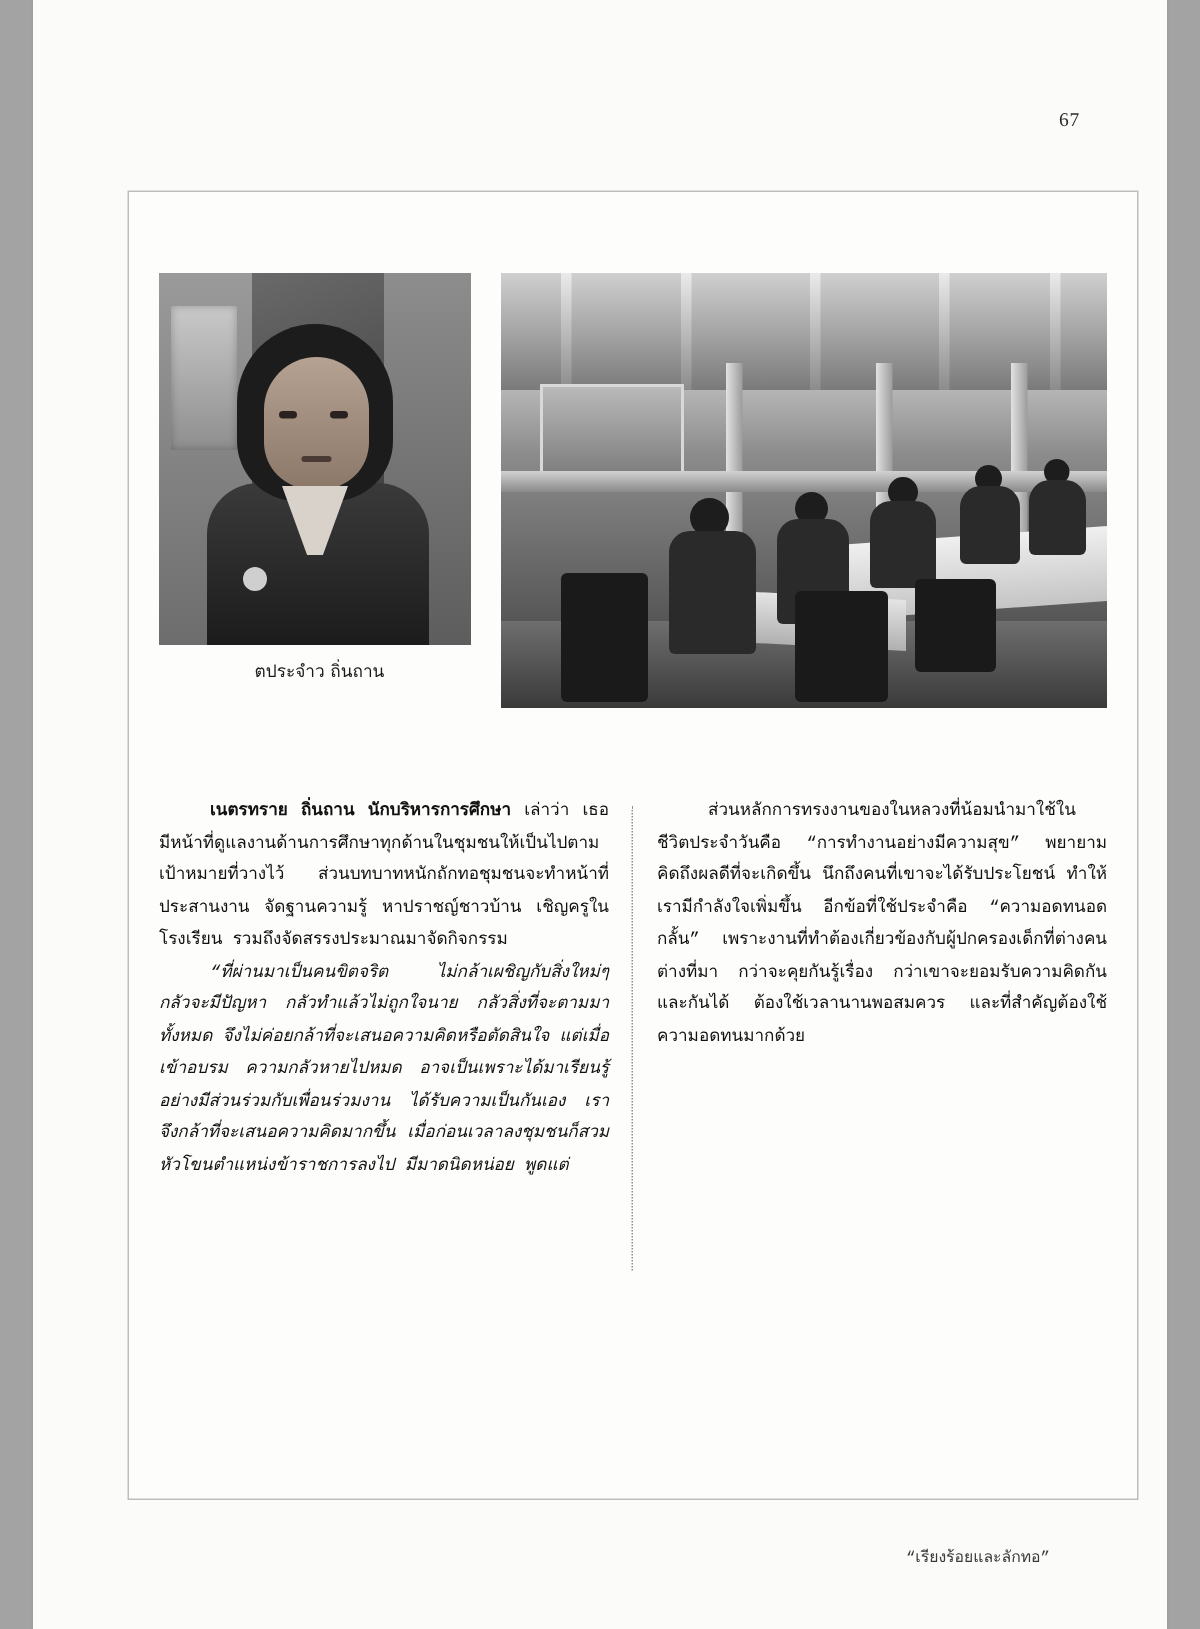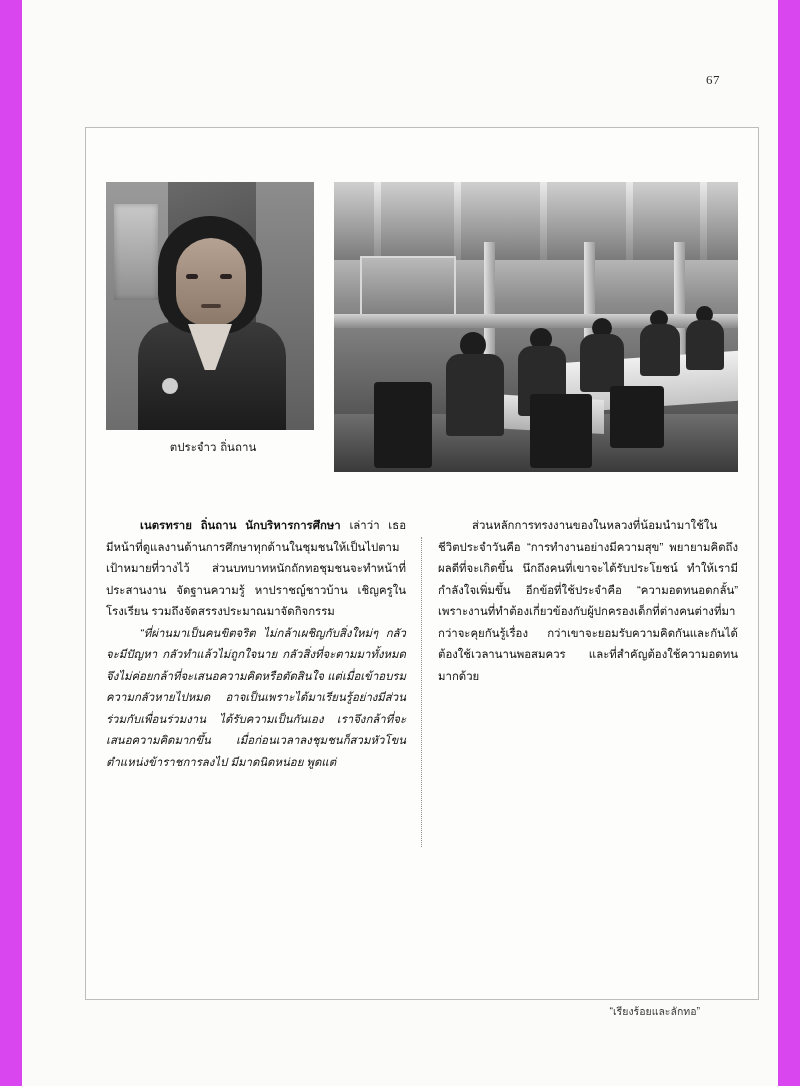--- a/index.html
+++ b/index.html
@@ -10,21 +10,21 @@
   body {
     width: 800px;
     height: 1086px;
     font-family: "DejaVu Sans", sans-serif;
     overflow: hidden;
   }
   .page {
     position: relative;
     width: 800px;
     height: 1086px;
-    background: #d946ef;
+    background: #a3a3a3;
   }
   
   .sheet {
     position: absolute;
     left: 22px;
     top: 0;
     width: 756px;
     height: 1086px;
     background: #fbfbfa;
     box-shadow: 0 0 0 1px rgba(0,0,0,0.02);
@@ -179,23 +179,23 @@
   
   .columns {
     position: absolute;
     left: 84px;
     top: 515px;
     width: 632px;
     height: 330px;
   }
   .col {
     position: absolute;
-    top: 0;
+    top: 16px;
     width: 300px;
-    font-family: Liberation Sans, sans-serif;
+    font-family: Liberation Mono, monospace;
     font-size: 11.4px;
     line-height: 21.5px;
     color: #111;
     text-align: justify;
   }
   .col-left { left: 0; }
   .col-right { left: 332px; }
   .divider {
     position: absolute;
     left: 315px;
@@ -204,24 +204,24 @@
     height: 310px;
     border-left: 1px dotted #8e8e8e;
   }
   .indent { text-indent: 34px; }
   .bold-ital { font-weight: bold; }
   .ital { font-style: italic; }
   p { margin: 0; }
   .footer-note {
     position: absolute;
     right: 78px;
-    bottom: 66px;
+    bottom: 40px;
     font-size: 10.5px;
     color: #3a3a3a;
-    font-family: Liberation Sans, sans-serif;
+    font-family: Liberation Mono, monospace;
   }
 </style>
 </head>
 <body>
 
 <div class="page">
   <div class="sheet">
 
     <div class="page-number">67</div>
 

